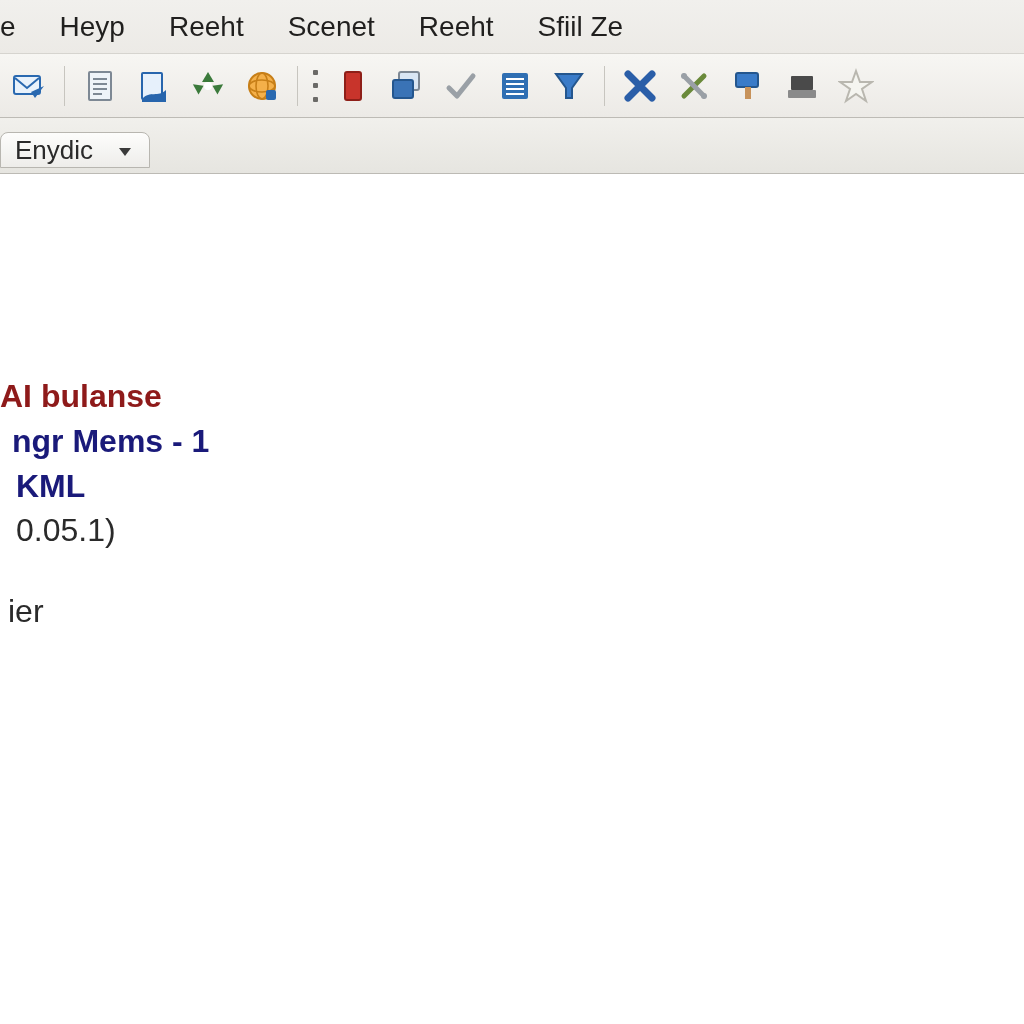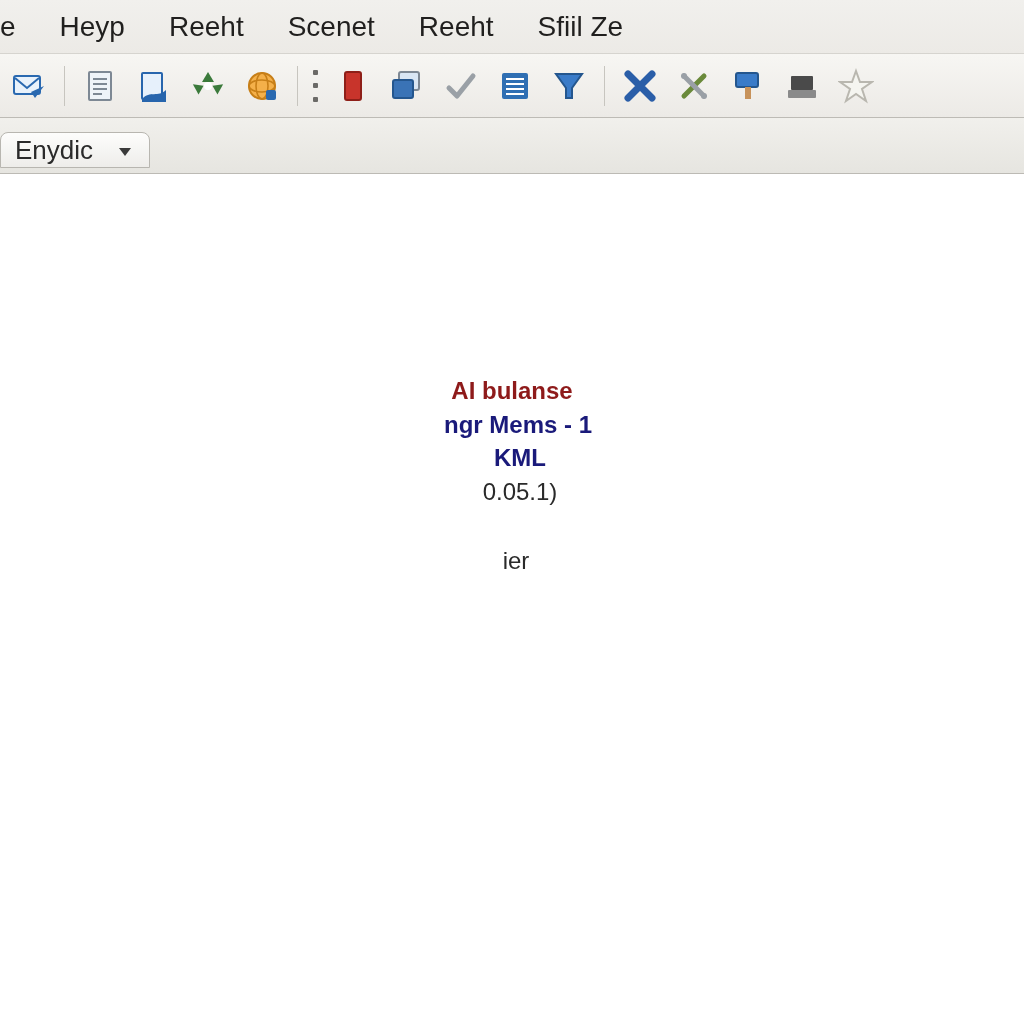--- a/index.html
+++ b/index.html
@@ -85,23 +85,22 @@
     width: 0; height: 0;
     border-left: 6px solid transparent;
     border-right: 6px solid transparent;
     border-top: 8px solid #3a3a3a;
     margin-top: 4px;
   }
 
   
   .content {
     padding: 200px 0 0 0;
-    font-size: 24px;
+    font-size: 32px;
     line-height: 1.4;
-    text-align: center;
   }
   .content .line1 { color: #8e1a1a; font-weight: bold; padding-left: 0; }
   .content .line2 { color: #1a1a7a; font-weight: bold; padding-left: 12px; }
   .content .line3 { color: #1a1a7a; font-weight: bold; padding-left: 16px; }
   .content .line4 { color: #2a2a2a; padding-left: 16px; }
   .content .line5 { color: #2a2a2a; padding-left: 8px; margin-top: 36px; }
 </style>
 </head>
 <body>
 

